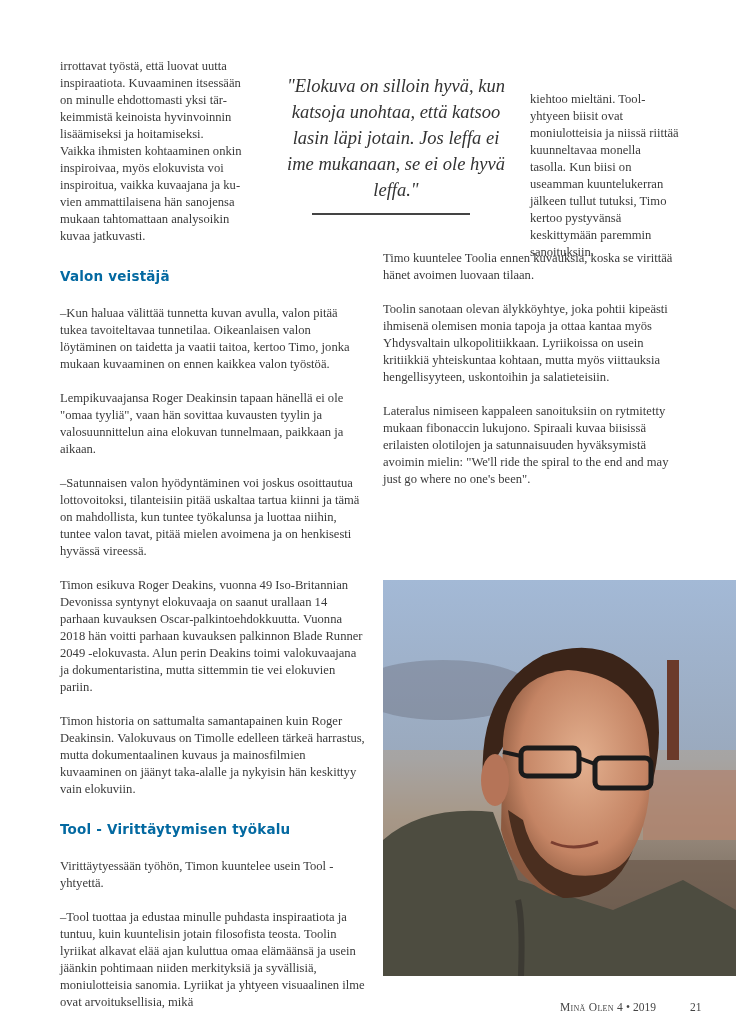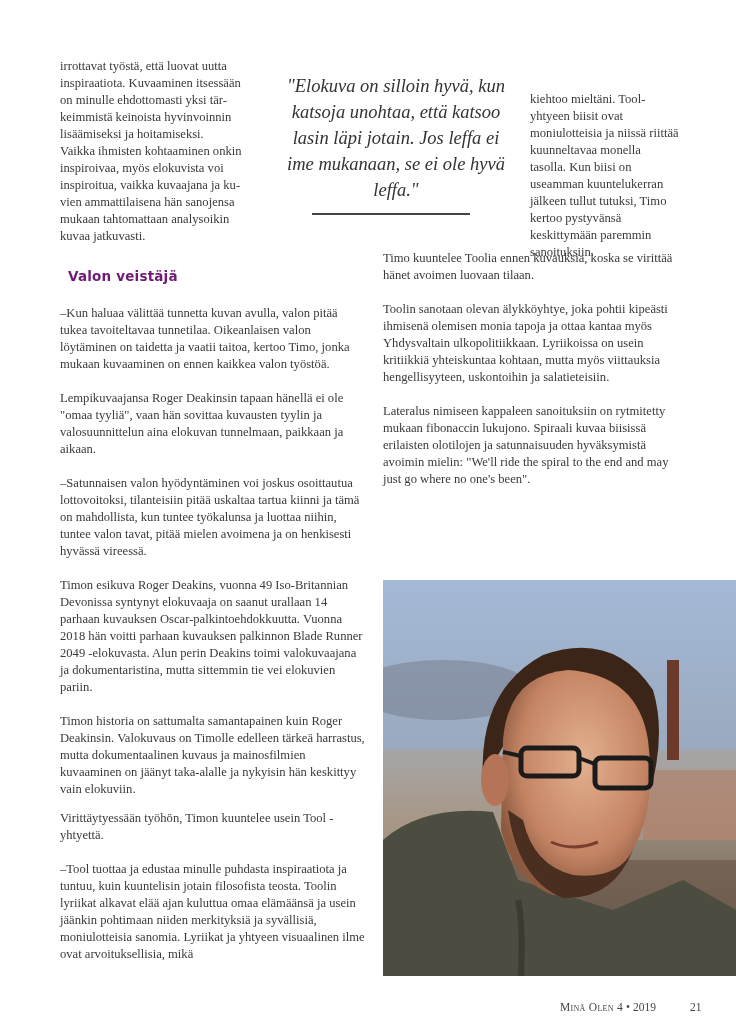--- a/index.html
+++ b/index.html
@@ -10,22 +10,22 @@
     }
     .col { position: absolute; font-size: 12.6px; line-height: 17px; }
     .col p { margin: 0 0 17px 0; }
     .col p.tight { margin: 0; }
     .col1 { left: 60px; top: 58px; width: 305px; }
     .col1 .lead { width: 220px; }
     .col3top { left: 530px; top: 91px; width: 150px; }
     .col2 { left: 383px; top: 250px; width: 300px; }
     h2 {
       font-family: "DejaVu Sans", "Liberation Sans", sans-serif;
-      font-size: 13.5px; font-weight: bold; color: #701a75;
-      margin: 23px 0 20px 8px; letter-spacing: 0.2px;
+      font-size: 13.5px; font-weight: bold; color: #0369a1;
+      margin: 23px 0 20px 0; letter-spacing: 0.2px;
     }
     .pullquote {
       position: absolute; left: 285px; top: 73px; width: 222px;
       font-family: "Liberation Serif", "DejaVu Serif", serif;
       font-style: italic; font-size: 18.5px; line-height: 26px;
       text-align: center; color: #333;
     }
     .pq-rule {
       position: absolute; left: 312px; top: 213px; width: 158px; height: 2px;
       background: #444;
@@ -60,21 +60,22 @@
       <span>inspiroitua, vaikka kuvaajana ja ku-</span><br>
       <span>vien ammattilaisena hän sanojensa</span><br>
       <span>mukaan tahtomattaan analysoikin</span><br>
       <span>kuvaa jatkuvasti.</span>
     </p>
     <h2>Valon veistäjä</h2>
     <p>–Kun haluaa välittää tunnetta kuvan avulla, valon pitää tukea tavoiteltavaa tunnetilaa.  Oikeanlaisen valon löytäminen on taidetta ja vaatii taitoa, kertoo Timo, jonka  mukaan kuvaaminen on ennen kaikkea valon työstöä.</p>
     <p>Lempikuvaajansa Roger Deakinsin tapaan hänellä ei ole "omaa tyyliä", vaan hän sovittaa kuvausten tyylin ja valosuunnittelun aina elokuvan tunnelmaan, paikkaan ja aikaan.</p>
     <p>–Satunnaisen valon hyödyntäminen voi joskus osoittautua lottovoitoksi, tilanteisiin pitää uskaltaa tartua kiinni ja tämä on mahdollista, kun tuntee työkalunsa ja luottaa niihin, tuntee valon tavat, pitää mielen avoimena ja on henkisesti hyvässä vireessä.</p>
     <p>Timon esikuva Roger Deakins, vuonna 49 Iso-Britannian Devonissa syntynyt elokuvaaja on saanut urallaan 14 parhaan kuvauksen Oscar-palkintoehdokkuutta. Vuonna 2018 hän voitti parhaan kuvauksen palkinnon Blade Runner 2049 -elokuvasta. Alun perin Deakins toimi valokuvaajana ja dokumentaristina, mutta sittemmin tie vei elokuvien pariin.</p>
-    <p style="margin-bottom:12px">Timon historia on sattumalta samantapainen kuin Roger Deakinsin. Valokuvaus on Timolle edelleen tärkeä harrastus, mutta dokumentaalinen kuvaus ja mainosfilmien kuvaaminen on jäänyt taka-alalle ja nykyisin hän keskittyy vain elokuviin.</p>
+    <p style="margin-bottom:4px">Timon historia on sattumalta samantapainen kuin Roger Deakinsin. Valokuvaus on Timolle edelleen tärkeä harrastus, mutta dokumentaalinen kuvaus ja mainosfilmien kuvaaminen on jäänyt taka-alalle ja nykyisin hän keskittyy vain elokuviin.</p>
+    <h2>Tool - Virittäytymisen työkalu</h2>
     <p>Virittäytyessään työhön, Timon kuuntelee usein Tool -yhtyettä.</p>
     <p>–Tool tuottaa ja edustaa minulle puhdasta inspiraatiota ja tuntuu, kuin kuuntelisin jotain filosofista teosta. Toolin lyriikat alkavat elää ajan kuluttua omaa elämäänsä ja usein jäänkin pohtimaan niiden merkityksiä ja syvällisiä, moniulotteisia sanomia. Lyriikat ja yhtyeen visuaalinen ilme ovat arvoituksellisia, mikä</p>
   </div>
 
   <div class="pullquote">"Elokuva on silloin hyvä, kun katsoja unohtaa, että katsoo lasin läpi jotain. Jos leffa ei ime mukanaan, se ei ole hyvä leffa."</div>
   <div class="pq-rule"></div>
 
   <div class="col col3top">
     <p class="tight">kiehtoo mieltäni. Tool-yhtyeen biisit ovat moniulotteisia ja niissä riittää kuunneltavaa monella tasolla. Kun biisi on useamman kuuntelukerran jälkeen tullut tutuksi, Timo kertoo pystyvänsä keskittymään paremmin sanoituksiin.</p>
   </div>

